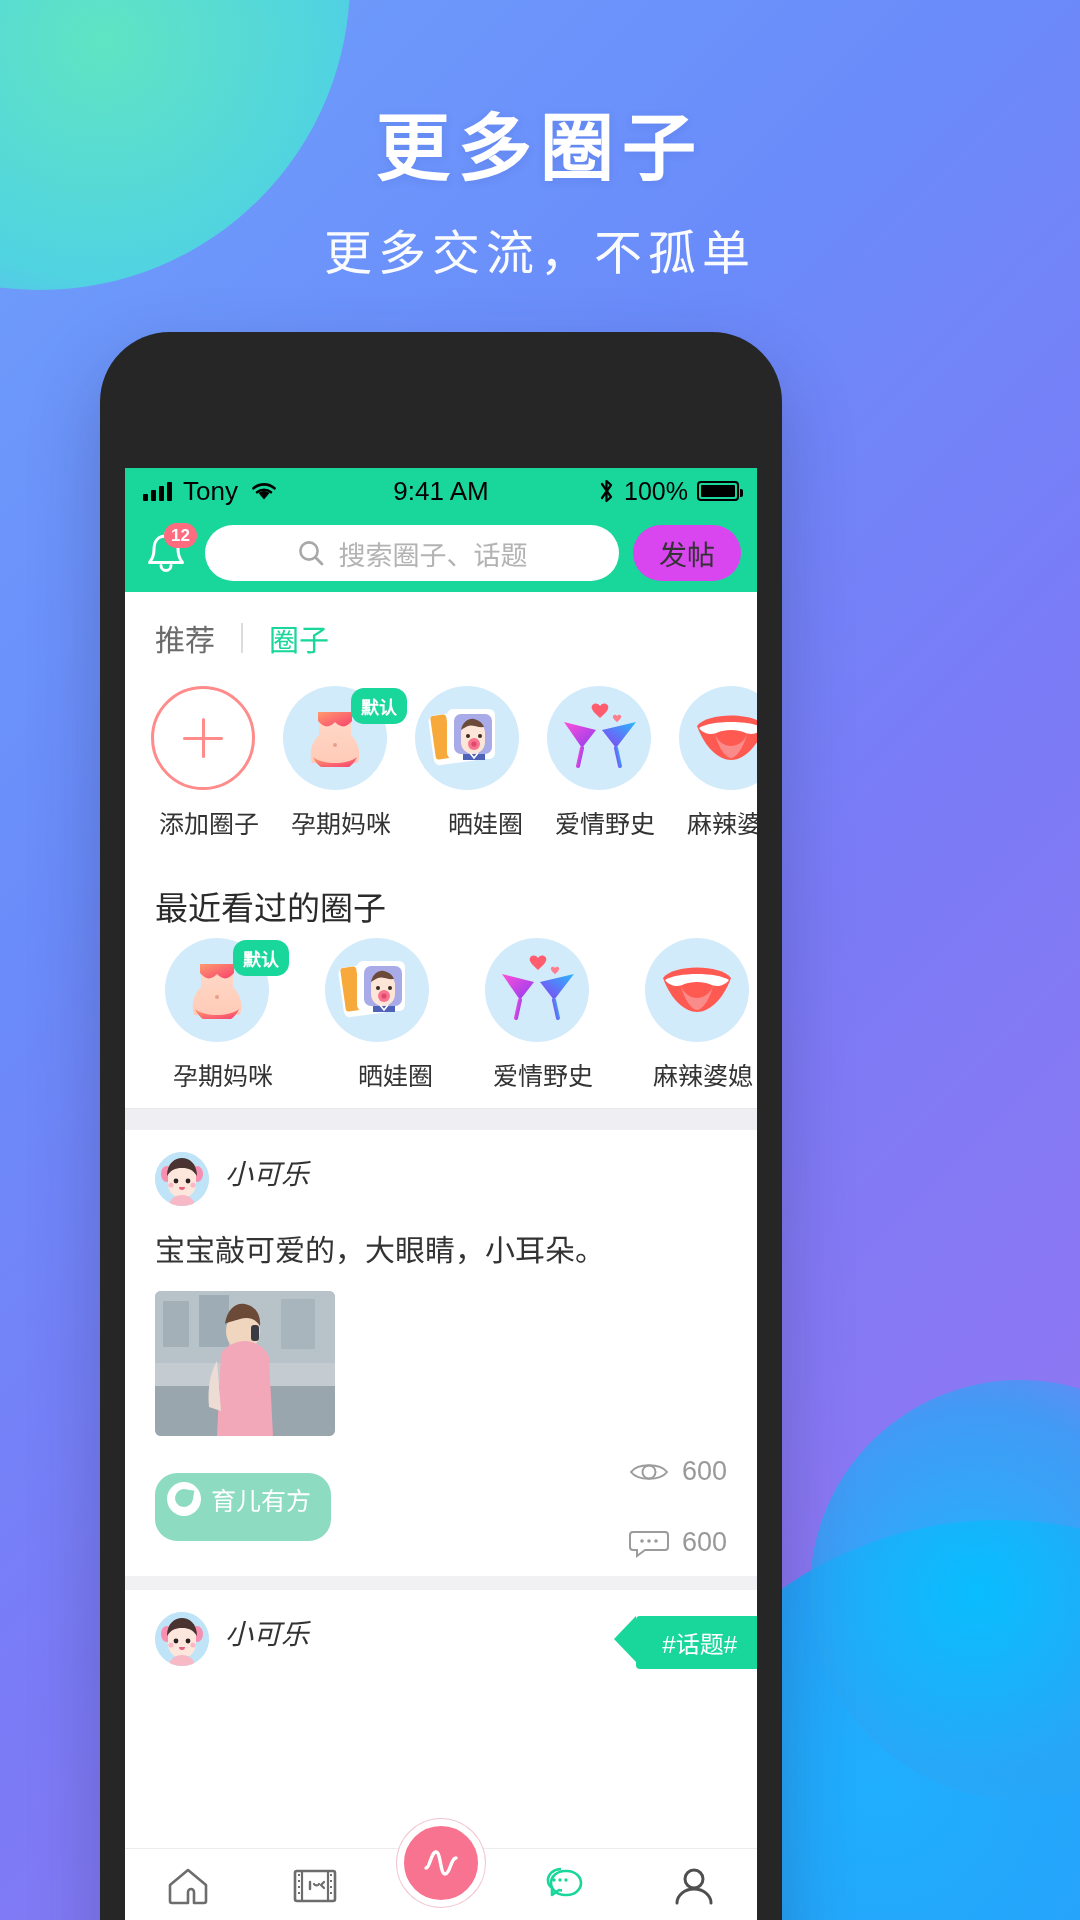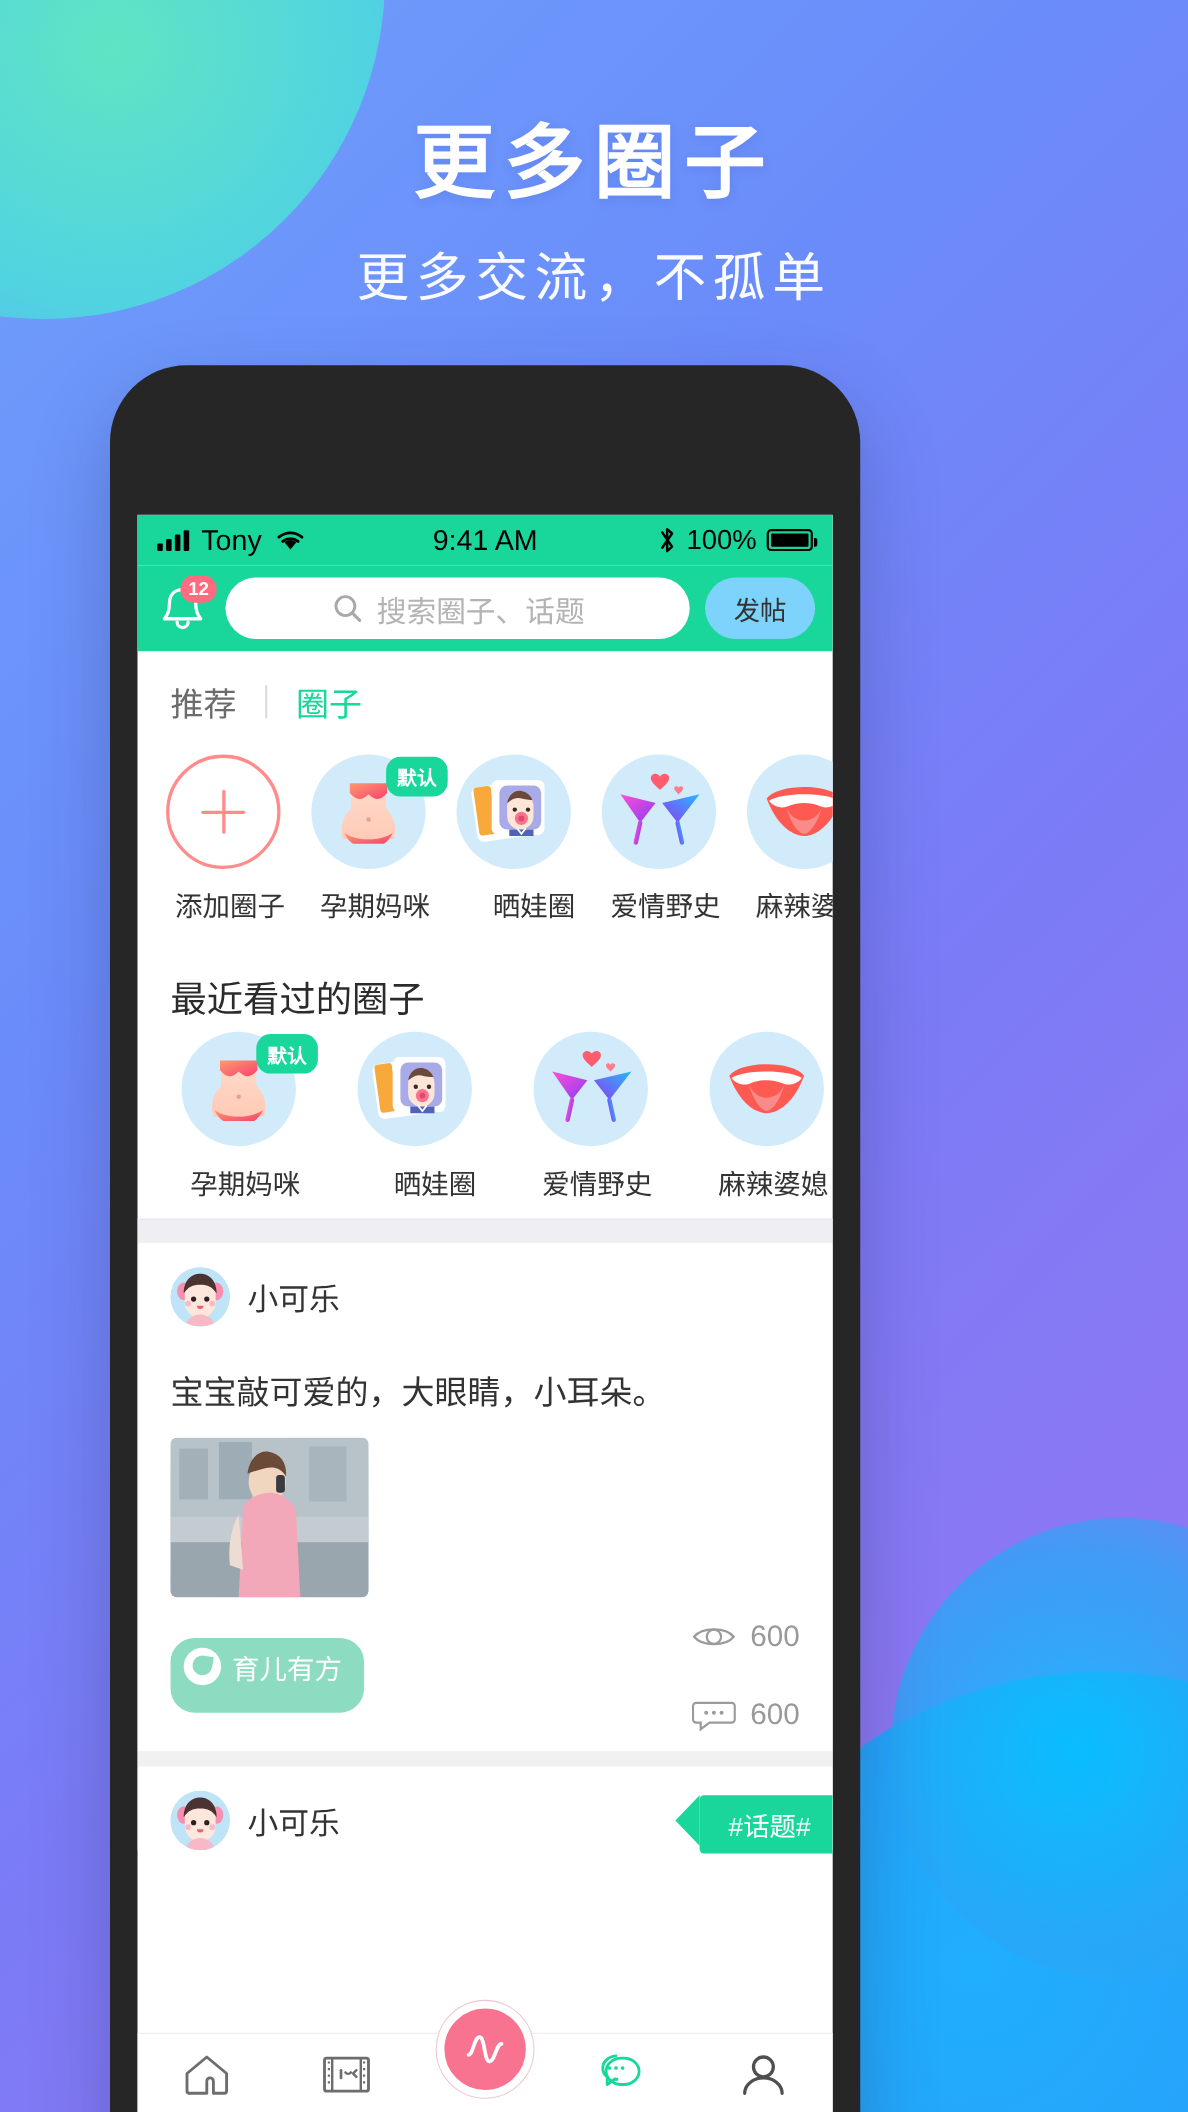--- a/index.html
+++ b/index.html
@@ -79,23 +79,23 @@
     position:absolute;right:-6px;top:-4px;background:#ff6b7f;color:#fff;
     font-size:17px;line-height:1;border-radius:14px;padding:4px 7px;font-weight:bold;
     min-width:30px;text-align:center;
   }
   .searchbar{
     flex:1;height:56px;background:#fff;border-radius:28px;
     display:flex;align-items:center;justify-content:center;gap:12px;
   }
   .search-ph{color:#b3b3b3;font-size:27px;}
   .post-btn{
-    flex:0 0 auto;background:#7dd3fc;border-radius:28px;height:56px;
+    flex:0 0 auto;background:#d946ef;border-radius:28px;height:56px;
     padding:0 26px;display:flex;align-items:center;justify-content:center;
-    font-size:24px;color:#333;font-weight:500;
+    font-size:28px;color:#333;font-weight:500;
   }
 
   
   .tabs{display:flex;align-items:center;padding:24px 30px 14px;gap:26px;}
   .tab{font-size:30px;color:#6b6b6b;}
   .tab.active{color:#19d69a;}
   .tab-sep{width:2px;height:30px;background:#dcdcdc;}
 
   
   .circle-row{display:flex;padding:12px 22px 16px;gap:20px;}
@@ -115,24 +115,24 @@
     position:absolute;right:-16px;top:2px;background:#19d69a;color:#fff;
     font-size:18px;padding:5px 10px;border-radius:13px;font-weight:bold;z-index:3;
     white-space:nowrap;
   }
 
   .section-title{font-size:33px;font-weight:normal;color:#2b2b2b;padding:26px 30px 4px;}
   .divider-gap{height:22px;background:#efeff3;border-top:1px solid #e7e7ea;}
 
   
   .post{background:#fff;padding:22px 30px 18px;}
-  .post-head{display:flex;align-items:center;gap:16px;position:relative;}
+  .post-head{display:flex;align-items:flex-start;gap:16px;position:relative;font-style:italic;}
   .avatar{width:54px;height:54px;border-radius:50%;background:#bfe4f7;flex:0 0 auto;position:relative;overflow:hidden;}
   .post-user{font-size:28px;color:#333;}
-  .post-text{font-size:30px;color:#333;margin-top:38px;line-height:1.5;}
+  .post-text{font-size:30px;color:#333;margin-top:22px;line-height:1.5;}
   .post-img{
     width:180px;height:145px;margin-top:18px;border-radius:6px;overflow:hidden;
     background:linear-gradient(170deg,#cfd7dd 0%,#b8c3ca 40%,#9aa7b0 100%);position:relative;
   }
   .post-foot{display:flex;align-items:center;margin-top:20px;}
   .tag-pill{
     display:flex;align-items:center;gap:10px;background:#8ddcc2;color:#fff;
     border-radius:22px;padding:8px 20px 24px 12px;font-size:25px;
   }
   .tag-ico{width:34px;height:34px;border-radius:50%;background:#fff;position:relative;}

